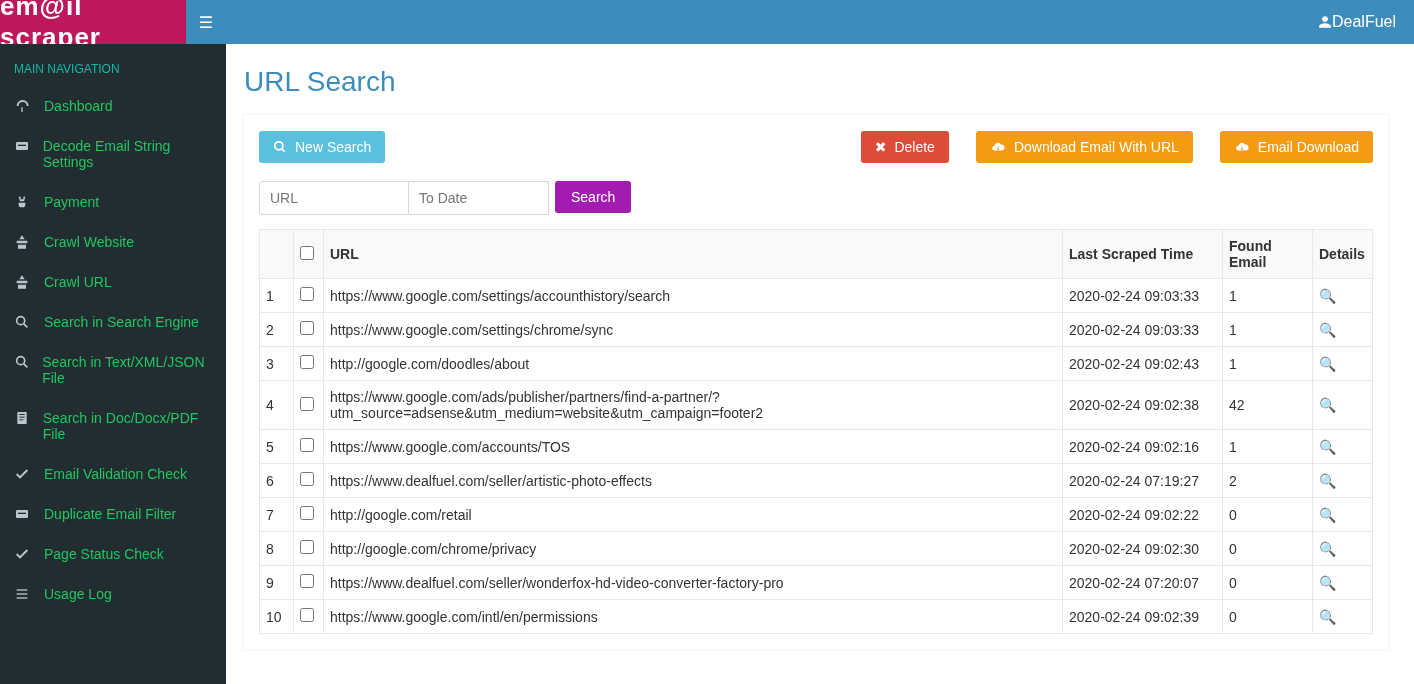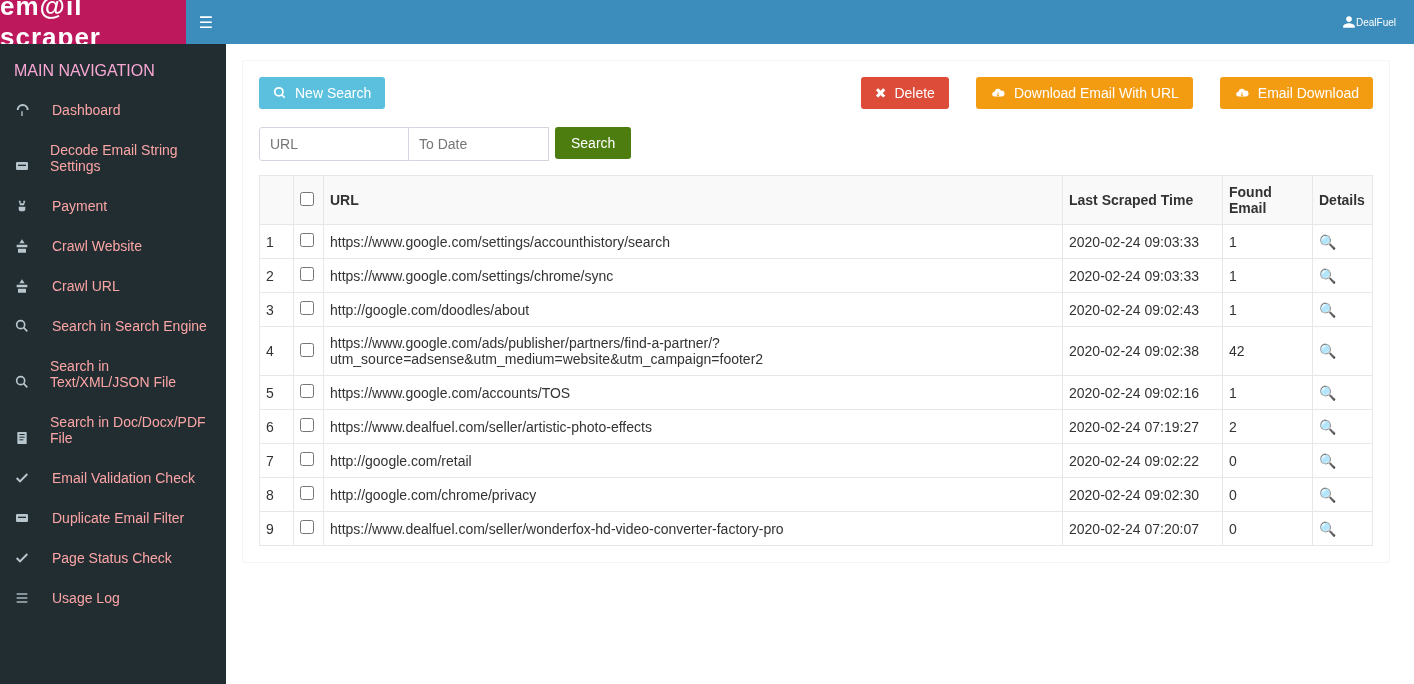--- a/index.html
+++ b/index.html
@@ -1,35 +1,35 @@
 <!DOCTYPE html>
 <html><head>
 <meta charset="utf-8">
 <style>
   * { margin:0; padding:0; box-sizing:border-box; }
   body { font-family: "Helvetica Neue", Helvetica, Arial, sans-serif; font-size:14px; color:#333; background:#ecf0f5; }
   .top-header { height:44px; background:#3c8dbc; display:flex; align-items:center; }
   .logo { width:186px; height:44px; background:#be185d; display:flex; align-items:center; justify-content:center; }
   .logo-text { color:#fff; font-size:26px; font-weight:600; letter-spacing:1px; font-family: "Segoe UI", Arial, sans-serif; }
   .hamburger { width:40px; text-align:center; color:#fff; cursor:pointer; font-size:16px; }
-  .user-area { margin-left:auto; padding-right:18px; color:#fff; display:flex; align-items:center; gap:0; font-size:10px; }
+  .user-area { margin-left:auto; padding-right:18px; color:#fff; display:flex; align-items:center; gap:0; font-size:16px; }
   .main { display:flex; min-height:640px; }
   .sidebar { width:226px; background:#222d32; color:#b8c7ce; padding-top:8px; }
-  .sidebar-header { padding:10px 14px; font-size:16px; color:#f9a8d4; text-transform:uppercase; }
-  .nav-item { display:flex; align-items:flex-end; gap:20px; padding:12px 14px; color:#fca5a5; cursor:pointer; font-size:14px; }
+  .sidebar-header { padding:10px 14px; font-size:12px; color:#14b8a6; text-transform:uppercase; }
+  .nav-item { display:flex; align-items:flex-start; gap:12px; padding:12px 14px; color:#22c55e; cursor:pointer; font-size:14px; }
   .nav-icon { width:18px; text-align:center; font-size:14px; }
   .content { flex:1; background:#fff; padding:16px 24px 24px 16px; }
   .page-title { color:#3c8dbc; font-size:28px; font-weight:400; margin: 6px 0 16px 2px; }
   .panel { border:1px solid #f4f4f4; border-radius:3px; padding:16px; }
   .toolbar-row { display:flex; align-items:center; justify-content:space-between; margin-bottom:18px; flex-wrap:wrap; gap:8px;}
   .btn { display:inline-flex; align-items:center; gap:8px; padding:8px 14px; border-radius:3px; color:#fff; font-size:14px; cursor:pointer; border:none;justify-content:flex-end; }
   .btn-info { background:#5bc0de; }
   .btn-danger { background:#dd4b39; }
   .btn-warning { background:#f39c12;margin-left:19px; }
-  .btn-search { background:#4d7c0f; padding:8px 16px; }
+  .btn-search { background:#a21caf; padding:8px 16px; }
   .right-buttons { display:flex; gap:8px; }
   .filter-row { display:flex; gap:0; margin-bottom:14px; }
   .filter-input { height:34px; border:1px solid #d2d6de; padding:0 10px; font-size:14px; color:#555; }
   .filter-input.url { width:150px; border-radius:3px 0 0 3px; }
   .filter-input.date { width:140px; border-left:0; }
   .filter-input.date2 { width:140px; border-left:0; border-radius:0; }
   .search-btn-wrap { margin-left:6px; }
   table.data-grid { width:100%; border-collapse:collapse; font-size:14px; }
   table.data-grid th, table.data-grid td { border:1px solid #e7e7e7; padding:8px 6px; text-align:left; vertical-align:middle; }
   table.data-grid th { background:#f9f9f9; font-weight:700; }
@@ -168,20 +168,21 @@
               <rect x="4" y="11" width="16" height="2"></rect>
               <rect x="4" y="17" width="16" height="2"></rect>
             </svg>
           </span>
           <span>Usage Log</span>
         </div>
       </div>
   </div>
 
   <div class="content">
+    <h1 class="page-title">URL Search</h1>
 
     <div class="panel">
       <div class="toolbar-row">
         <button class="btn btn-info">
           <span>
             <svg width="14" height="14" viewBox="0 0 24 24" fill="none" stroke="#fff" stroke-width="3">
                 <circle cx="10" cy="10" r="7"></circle>
                 <line x1="20" y1="20" x2="15" y2="15"></line>
               </svg>
           </span>
@@ -302,17 +303,25 @@
               <td class="col-details"><span class="mag-icon">🔍</span></td>
             </tr>
             <tr>
               <td class="col-num">9</td>
               <td class="col-check"><input type="checkbox" class="row-check" style=""></td>
               <td>https://www.dealfuel.com/seller/wonderfox-hd-video-converter-factory-pro</td>
               <td class="col-time">2020-02-24 07:20:07</td>
               <td class="col-found">0</td>
               <td class="col-details"><span class="mag-icon">🔍</span></td>
             </tr>
+            <tr>
+              <td class="col-num">10</td>
+              <td class="col-check"><input type="checkbox" class="row-check" style=""></td>
+              <td>https://www.google.com/intl/en/permissions</td>
+              <td class="col-time">2020-02-24 09:02:39</td>
+              <td class="col-found">0</td>
+              <td class="col-details"><span class="mag-icon">🔍</span></td>
+            </tr>
           </tbody>
       </table>
     </div>
   </div>
 </div>
 
 </body></html>

